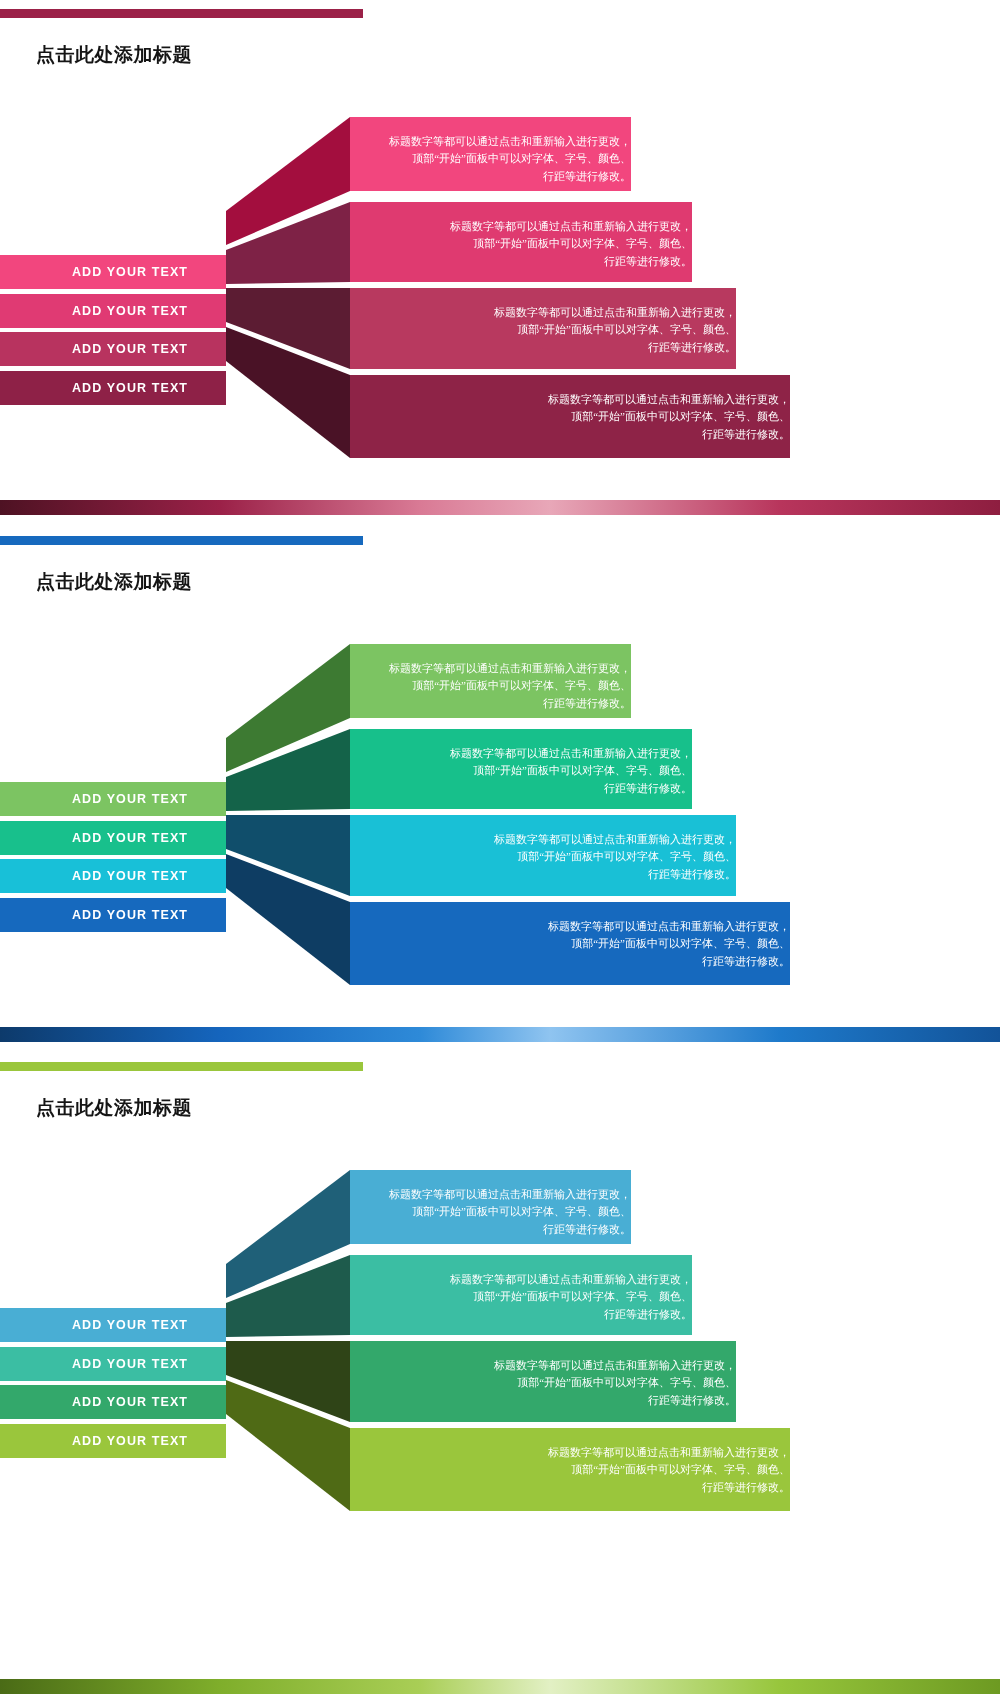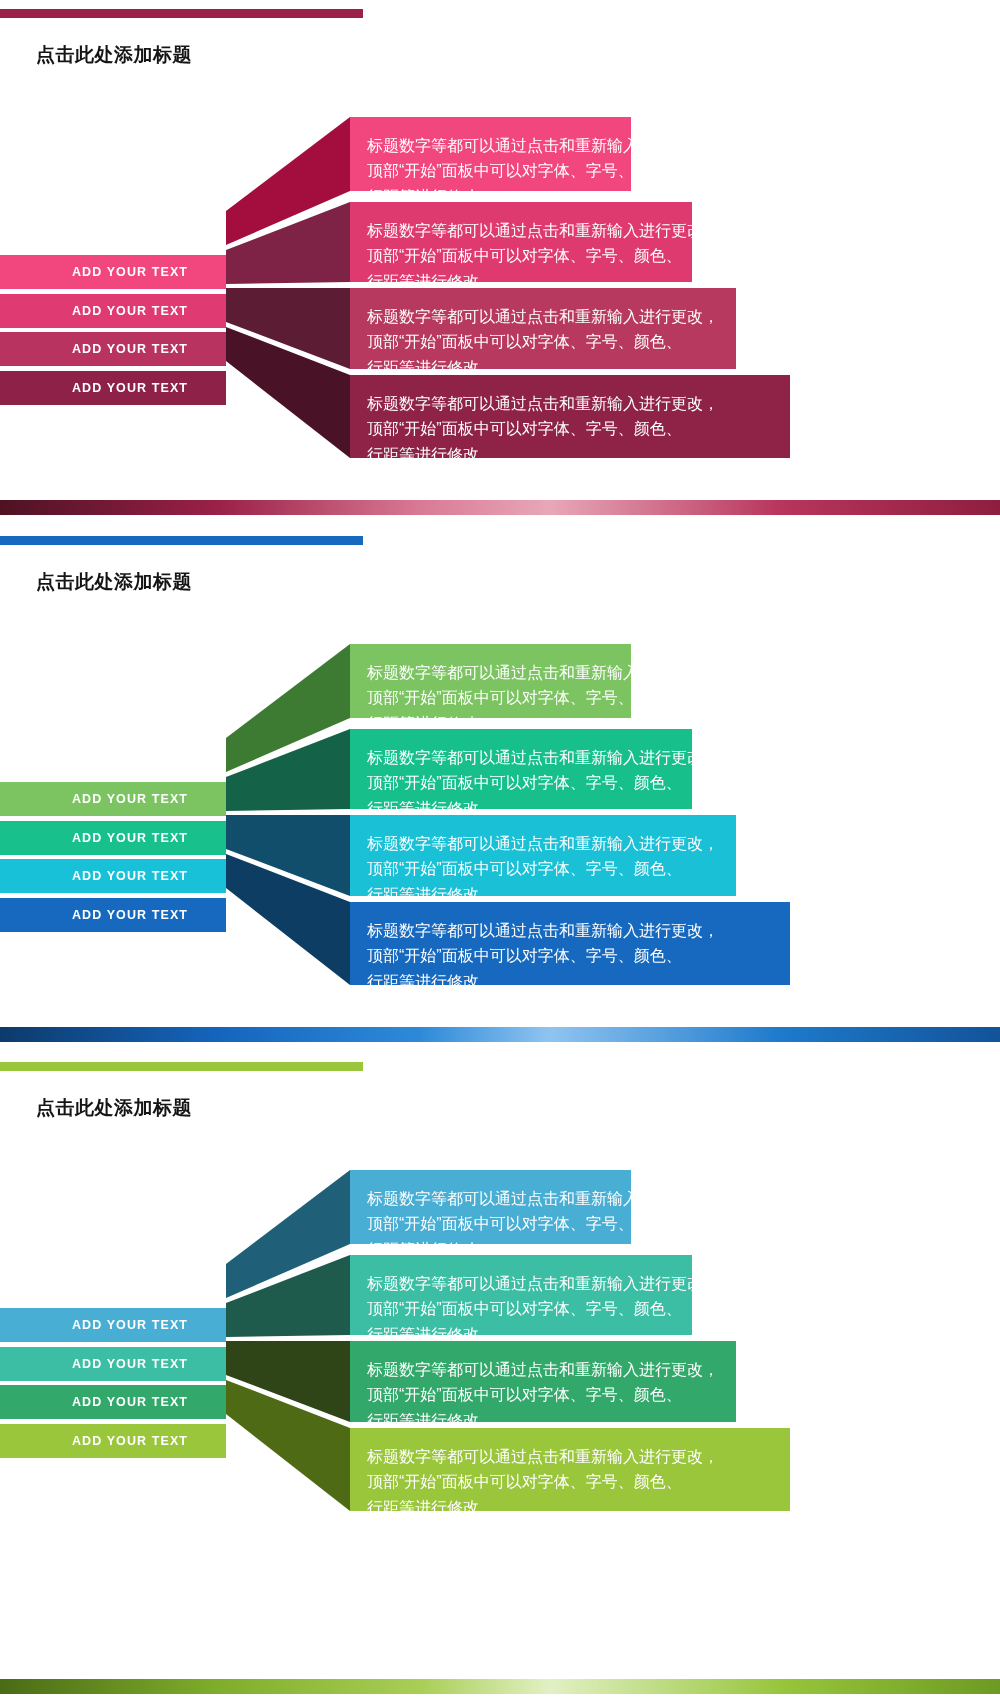--- a/index.html
+++ b/index.html
@@ -35,23 +35,24 @@
     color:#ffffff; font-size:12.5px; font-weight:bold;
     letter-spacing:1.1px; white-space:nowrap;
     transform:translateX(17px);
   }
 
   .panel {
     position:absolute;
     padding:16px 0 0 17px;
   }
   .panel p {
-    color:#ffffff; font-size:16px; line-height:1.58;
+    color:#ffffff; font-size:11px; line-height:1.58;
     white-space:nowrap;
-    font-family:Liberation Sans, sans-serif;
+    font-family:Liberation Serif, serif;
+    text-align:right;
   }
 
   .divider { position:absolute; left:0; width:1000px; height:15px; }
 </style>
 </head>
 <body>
 
 <div class="page">
   <div id="sections-root">
       <div class="section" style="top: 0px; height: 527px;">

